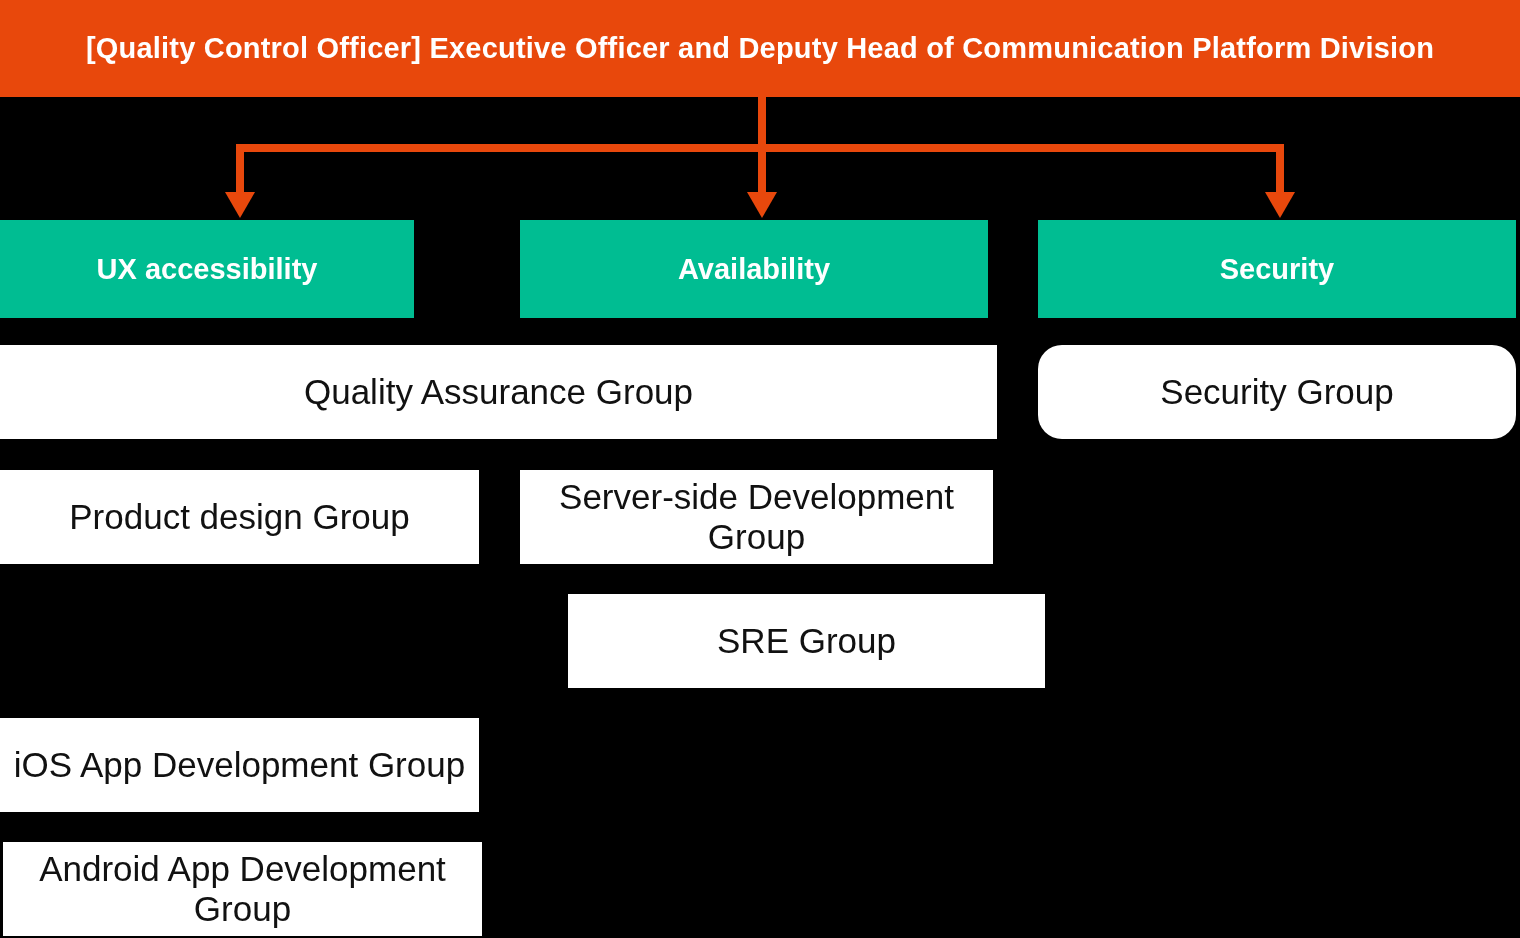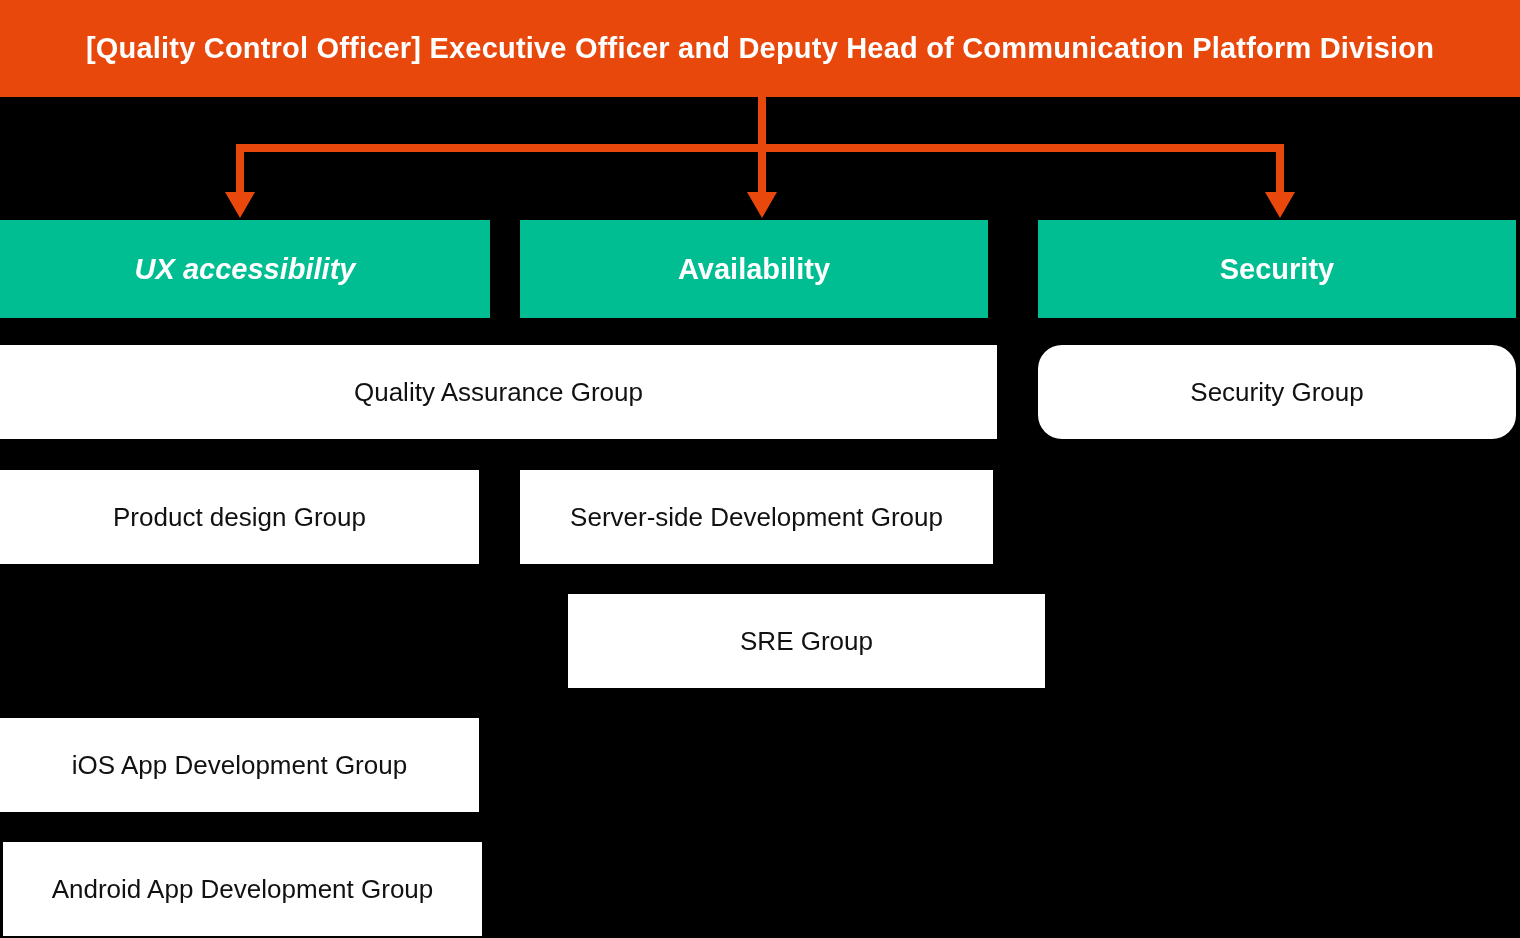--- a/index.html
+++ b/index.html
@@ -37,42 +37,42 @@
   .teal-header{
     position:absolute;top:220px;height:98px;
     background:var(--teal);
     display:flex;align-items:center;justify-content:center;
     color:#fff;font-weight:700;font-size:29px;
   }
   .card{
     position:absolute;height:94px;
     background:var(--card-bg);
     display:flex;align-items:center;justify-content:center;
-    color:var(--card-text);font-size:26px;font-weight:400;
+    color:var(--card-text);font-size:35px;font-weight:400;
     text-align:center;
   }
 </style>
 </head>
 <body>
 
 <div class="canvas">
 
   <div class="banner">
     <span>[Quality Control Officer] Executive Officer and Deputy Head of Communication Platform Division</span>
   </div>
 
   <div class="vline" style="left:758px;top:97px;height:97px;"></div>
   <div class="hline" style="left:236px;top:144px;width:1048px;"></div>
   <div class="vline" style="left:236px;top:144px;height:50px;"></div>
   <div class="vline" style="left:1276px;top:144px;height:50px;"></div>
   <div class="arrowhead" style="left:225px;top:192px;"></div>
   <div class="arrowhead" style="left:747px;top:192px;"></div>
   <div class="arrowhead" style="left:1265px;top:192px;"></div>
 
-  <div class="teal-header" style="left:0;width:490px;font-style:italic;">
+  <div class="teal-header" style="left:0;width:414px;">
     <span>UX accessibility</span>
   </div>
   <div class="teal-header" style="left:520px;width:468px;">
     <span>Availability</span>
   </div>
   <div class="teal-header" style="left:1038px;width:478px;">
     <span>Security</span>
   </div>
 
   <div class="card" style="left:0;top:345px;width:997px;">

